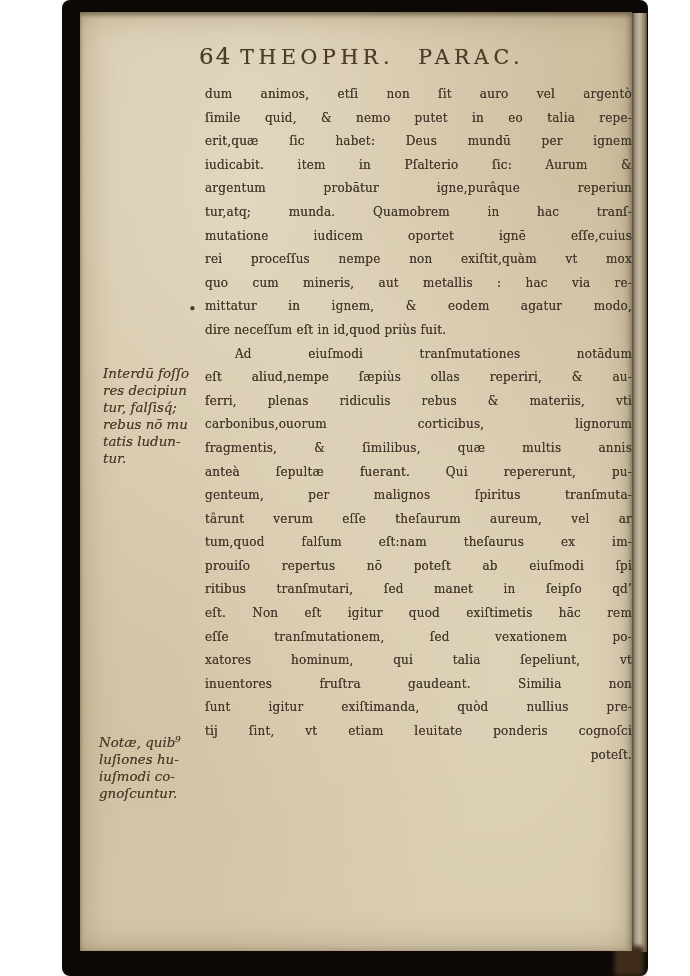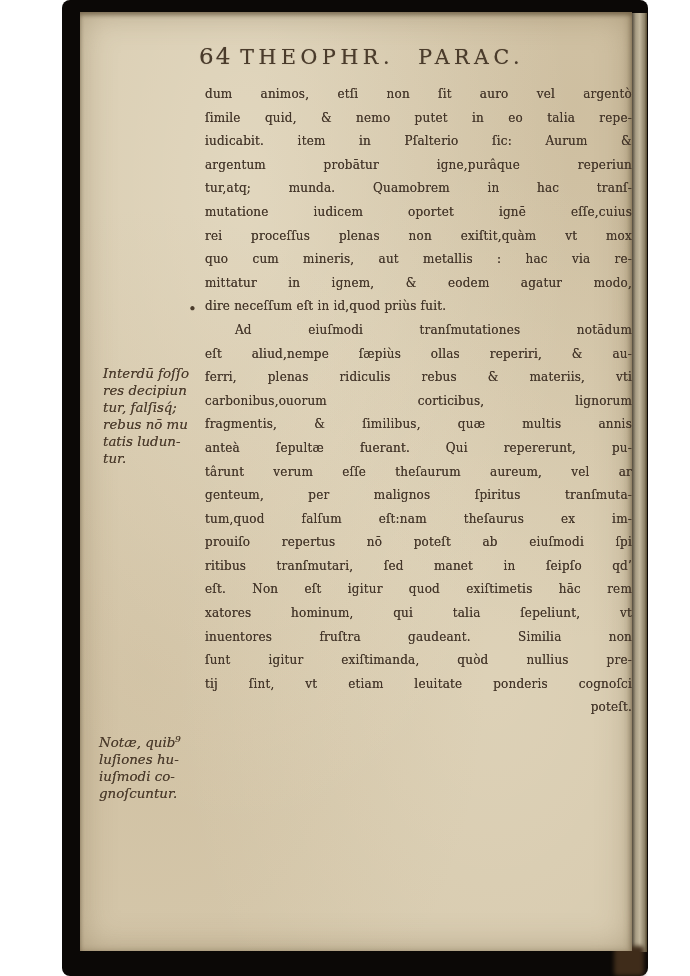--- a/index.html
+++ b/index.html
@@ -85,40 +85,42 @@
     <div id="page-header">
       <span id="page-number">64</span>
       <span id="running-title">THEOPHR. PARAC.</span>
     </div>
 
     <div id="margin-bullet">•</div>
 
     <div id="body-text">
         <div class="line">dum animos, etſi non ſit auro vel argentò</div>
         <div class="line">ſimile quid, &amp; nemo putet in eo talia repe-</div>
+        <div class="line">erit,quæ ſic habet: Deus mundū per ignem</div>
         <div class="line">iudicabit. item in Pſalterio ſic: Aurum &amp;</div>
         <div class="line">argentum probātur igne,purâque reperiun</div>
         <div class="line">tur,atq; munda. Quamobrem in hac tranſ-</div>
         <div class="line">mutatione iudicem oportet ignē eſſe,cuius</div>
-        <div class="line">rei proceſſus plenas non exiſtit,quàm vt mox</div>
+        <div class="line">rei proceſſus nempe non exiſtit,quàm vt mox</div>
         <div class="line">quo cum mineris, aut metallis : hac via re-</div>
         <div class="line">mittatur in ignem, &amp; eodem agatur modo,</div>
         <div class="line align-left">dire neceſſum eſt in id,quod priùs fuit.</div>
         <div class="line indent">Ad eiuſmodi tranſmutationes notādum</div>
         <div class="line">eſt aliud,nempe ſæpiùs ollas reperiri, &amp; au-</div>
         <div class="line">ferri, plenas ridiculis rebus &amp; materiis, vti</div>
         <div class="line">carbonibus,ouorum corticibus, lignorum</div>
         <div class="line">fragmentis, &amp; ſimilibus, quæ multis annis</div>
         <div class="line">anteà ſepultæ fuerant. Qui repererunt, pu-</div>
+        <div class="line">genteum, per malignos ſpiritus tranſmuta-</div>
         <div class="line">târunt verum eſſe theſaurum aureum, vel ar</div>
-        <div class="line">genteum, per malignos ſpiritus tranſmuta-</div>
         <div class="line">tum,quod falſum eſt:nam theſaurus ex im-</div>
         <div class="line">prouiſo repertus nō poteſt ab eiuſmodi ſpi</div>
         <div class="line">ritibus tranſmutari, ſed manet in ſeipſo qd’</div>
         <div class="line">eſt. Non eſt igitur quod exiſtimetis hāc rem</div>
+        <div class="line">eſſe tranſmutationem, ſed vexationem po-</div>
         <div class="line">xatores hominum, qui talia ſepeliunt, vt</div>
         <div class="line">inuentores fruſtra gaudeant. Similia non</div>
         <div class="line">ſunt igitur exiſtimanda, quòd nullius pre-</div>
         <div class="line">tij ſint, vt etiam leuitate ponderis cognoſci</div>
         <div class="line align-right">poteſt.</div>
       </div>
 
     <div id="margin-note-1" class="margin-note">
         <div class="note-line">Interdū foſſo</div>
         <div class="note-line">res decipiun</div>

